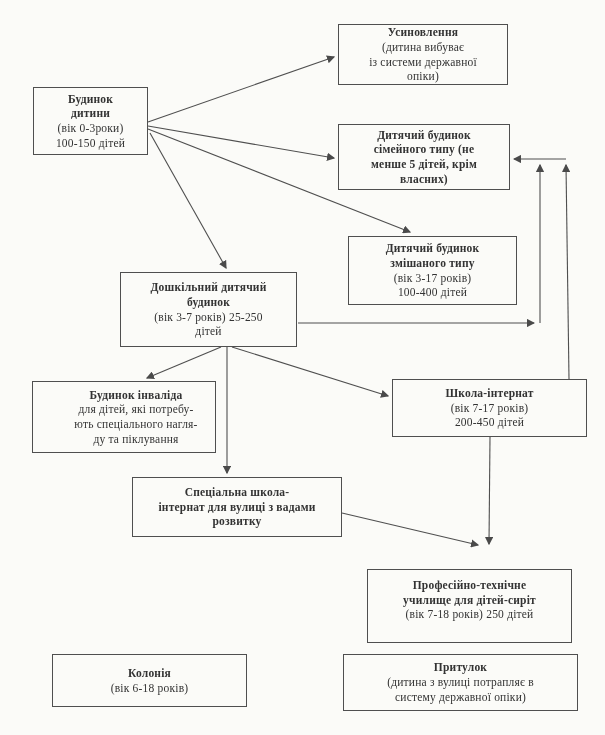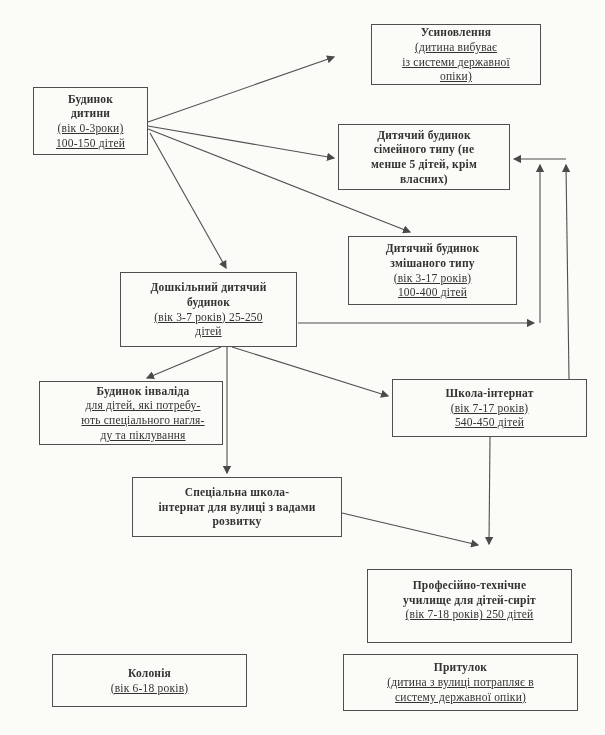--- a/index.html
+++ b/index.html
@@ -20,21 +20,21 @@
     display:flex;
     flex-direction:column;
     align-items:center;
     justify-content:center;
     text-align:center;
     padding:2px 4px;
     line-height:1.28;
     font-size:11.5px;
   }
   .node .t{white-space:pre-line;font-weight:bold;letter-spacing:.2px;}
-  .node .b{white-space:pre-line;letter-spacing:.2px;text-decoration:underline;}
+  .node .b{white-space:pre-line;letter-spacing:.2px;}
 </style>
 </head>
 <body>
 
 <div id="canvas">
 
   <svg id="wires" viewBox="0 0 605 735" xmlns="http://www.w3.org/2000/svg">
     <defs>
       <marker id="arrow" viewBox="0 0 10 10" refX="8.5" refY="5" markerWidth="7.5" markerHeight="7.5" orient="auto-start-reverse">
         <path d="M0,0 L10,5 L0,10 z" fill="#4a4a4a"></path>
@@ -57,21 +57,21 @@
     </g>
   </svg>
 
   <div class="node" style="left:33px;top:87px;width:115px;height:68px;">
     <span class="t">Будинок
 дитини</span>
     <span class="b">(вік 0-3роки)
 100-150 дітей</span>
   </div>
 
-  <div class="node" style="left:338px;top:24px;width:170px;height:61px;margin-left:33px;">
+  <div class="node" style="left:338px;top:24px;width:170px;height:61px;">
     <span class="t">Усиновлення</span>
     <span class="b">(дитина вибуває
 із системи державної
 опіки)</span>
   </div>
 
   <div class="node" style="left:338px;top:124px;width:172px;height:66px;">
     <span class="t">Дитячий будинок
 сімейного типу (не
 менше 5 дітей, крім
@@ -85,31 +85,31 @@
 100-400 дітей</span>
   </div>
 
   <div class="node" style="left:120px;top:272px;width:177px;height:75px;">
     <span class="t">Дошкільний дитячий
 будинок</span>
     <span class="b">(вік 3-7 років) 25-250
 дітей</span>
   </div>
 
-  <div class="node" style="left:39px;top:381px;width:184px;height:64px;padding-left:28px;">
+  <div class="node" style="left:32px;top:381px;width:184px;height:72px;padding-left:28px;">
     <span class="t">Будинок інваліда</span>
     <span class="b">для дітей, які потребу-
 ють спеціального нагля-
 ду та піклування</span>
   </div>
 
   <div class="node" style="left:392px;top:379px;width:195px;height:58px;">
     <span class="t">Школа-інтернат</span>
     <span class="b">(вік 7-17 років)
-540-450 дітей</span>
+200-450 дітей</span>
   </div>
 
   <div class="node" style="left:132px;top:477px;width:210px;height:60px;">
     <span class="t">Спеціальна школа-
 інтернат для вулиці з вадами
 розвитку</span>
   </div>
 
   <div class="node" style="left:367px;top:549px;width:205px;height:74px;justify-content:flex-start;padding-top:8px;margin-top:20px;">
     <span class="t">Професійно-технічне

